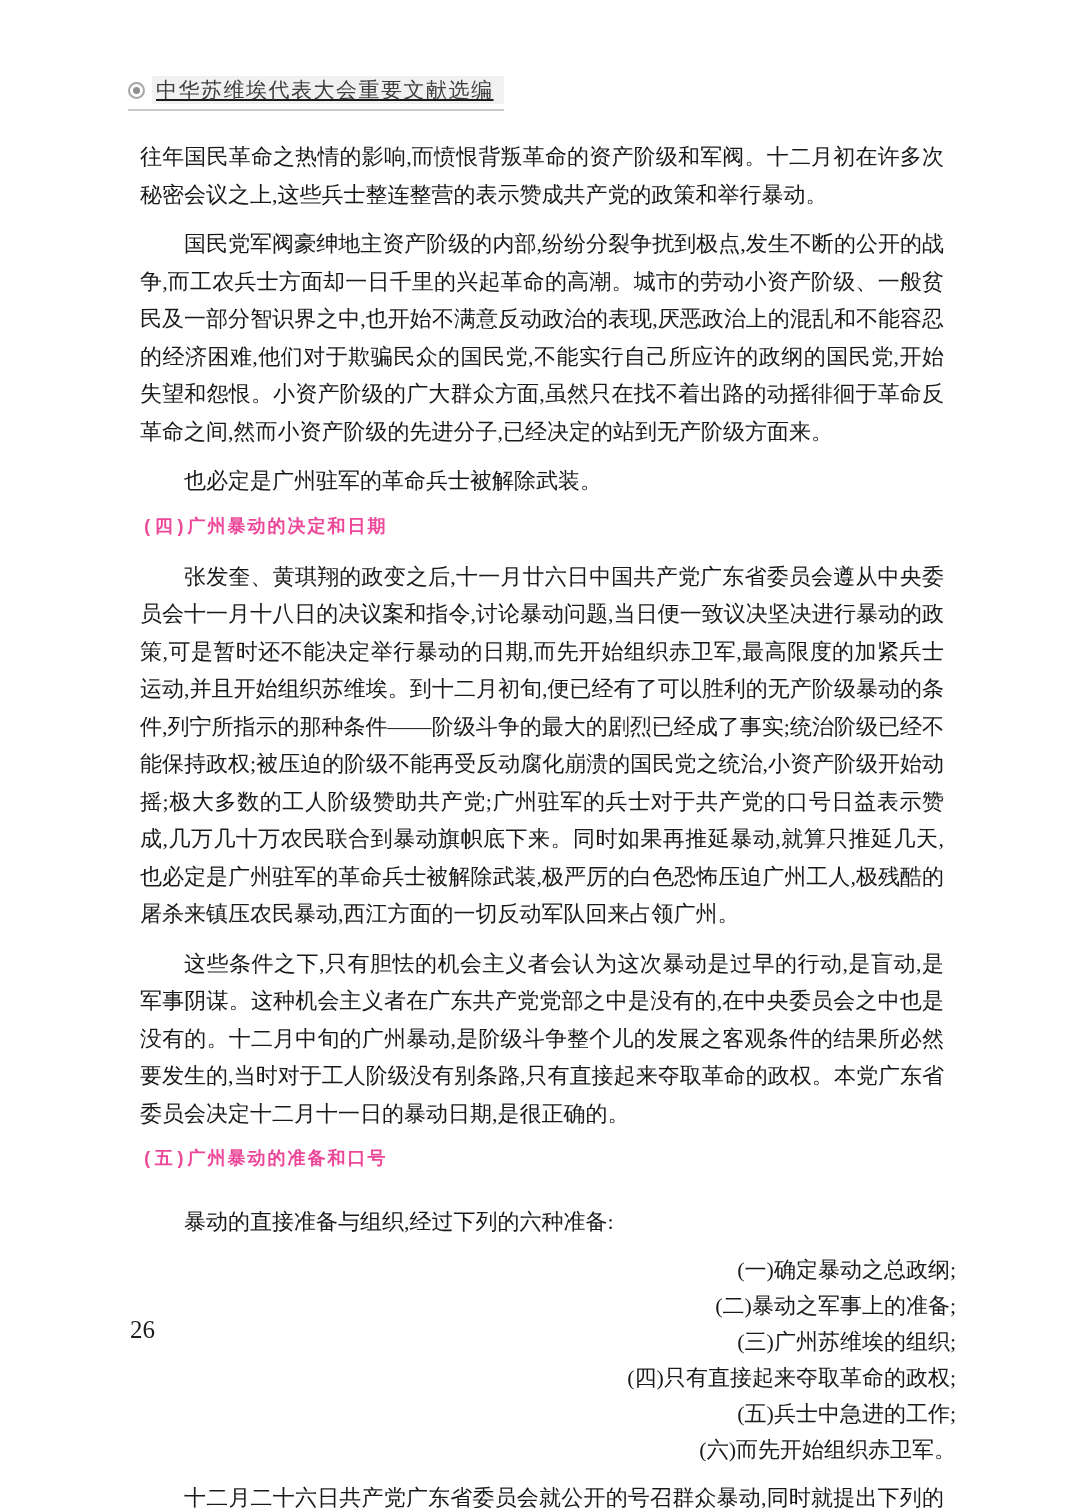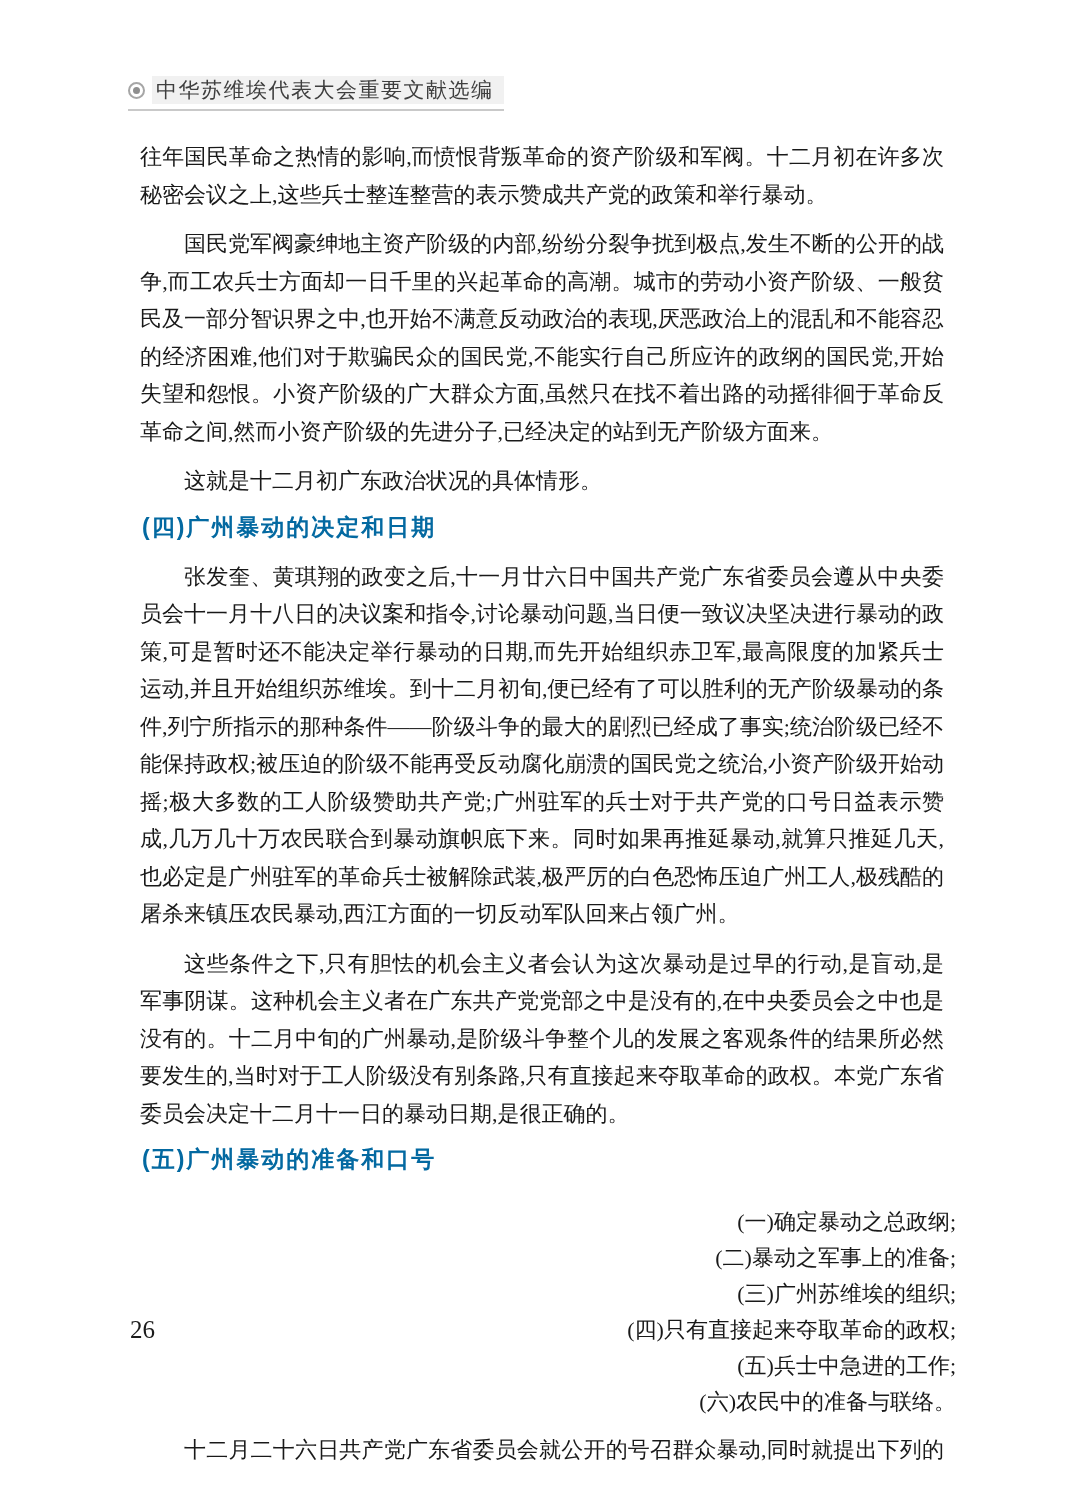--- a/index.html
+++ b/index.html
@@ -18,20 +18,21 @@
     padding:76px 127px 0 128px;
   }
   
   .running-header{
     display:flex;
     align-items:center;
     width:-moz-fit-content;
     width:fit-content;
     border-bottom:2px solid #c9c9c9;
     padding-bottom:5px;
+    text-decoration:underline;
   }
   .hdr-icon{
     width:13px;height:13px;
     border:2px solid #a6a6a6;
     border-radius:50%;
     position:relative;
     flex:0 0 auto;
     margin-right:7px;
   }
   .hdr-icon::after{
@@ -57,26 +58,26 @@
   .para{
     font-size:22px;
     line-height:37.5px;
     text-align:justify;
     margin:12px;
     word-break:break-all;
   }
   .para.indent{text-indent:2em;}
   .para.justify-last{text-align-last:justify;-moz-text-align-last:justify;}
   .section-heading{
-    font-family:Liberation Sans, sans-serif;
+    font-family:Liberation Mono, monospace;
     font-weight:bold;
-    font-size:23px;
+    font-size:18px;
     line-height:30px;
     letter-spacing:2px;
-    color:#0369a1;
+    color:#ec4899;
     padding-left:14px;
     margin:8px 0 16px 0;
   }
   .section-heading.second{margin-bottom:30px;}
   .tight{line-height:36px;}
   .prep-list{margin:0;padding:0;list-style:none;text-align:right;}
   .prep-item{
     font-size:22px;
     line-height:36px;
     padding-left:34px;
@@ -100,38 +101,39 @@
       <span class="hdr-icon"></span>
       <span class="hdr-title">中华苏维埃代表大会重要文献选编</span>
     </div>
 
     <div class="bodytext">
 
       <p class="para">往年国民革命之热情的影响,而愤恨背叛革命的资产阶级和军阀。十二月初在许多次秘密会议之上,这些兵士整连整营的表示赞成共产党的政策和举行暴动。</p>
 
       <p class="para indent">国民党军阀豪绅地主资产阶级的内部,纷纷分裂争扰到极点,发生不断的公开的战争,而工农兵士方面却一日千里的兴起革命的高潮。城市的劳动小资产阶级、一般贫民及一部分智识界之中,也开始不满意反动政治的表现,厌恶政治上的混乱和不能容忍的经济困难,他们对于欺骗民众的国民党,不能实行自己所应许的政纲的国民党,开始失望和怨恨。小资产阶级的广大群众方面,虽然只在找不着出路的动摇徘徊于革命反革命之间,然而小资产阶级的先进分子,已经决定的站到无产阶级方面来。</p>
 
-      <p class="para indent">这就是十二月初广东政治状况的具体情形。</p>
+      <p class="para indent">也必定是广州驻军的革命兵士被解除武装。</p>
 
       <h2 class="section-heading">(四)广州暴动的决定和日期</h2>
 
       <p class="para indent">张发奎、黄琪翔的政变之后,十一月廿六日中国共产党广东省委员会遵从中央委员会十一月十八日的决议案和指令,讨论暴动问题,当日便一致议决坚决进行暴动的政策,可是暂时还不能决定举行暴动的日期,而先开始组织赤卫军,最高限度的加紧兵士运动,并且开始组织苏维埃。到十二月初旬,便已经有了可以胜利的无产阶级暴动的条件,列宁所指示的那种条件——阶级斗争的最大的剧烈已经成了事实;统治阶级已经不能保持政权;被压迫的阶级不能再受反动腐化崩溃的国民党之统治,小资产阶级开始动摇;极大多数的工人阶级赞助共产党;广州驻军的兵士对于共产党的口号日益表示赞成,几万几十万农民联合到暴动旗帜底下来。同时如果再推延暴动,就算只推延几天,也必定是广州驻军的革命兵士被解除武装,极严厉的白色恐怖压迫广州工人,极残酷的屠杀来镇压农民暴动,西江方面的一切反动军队回来占领广州。</p>
 
       <p class="para indent">这些条件之下,只有胆怯的机会主义者会认为这次暴动是过早的行动,是盲动,是军事阴谋。这种机会主义者在广东共产党党部之中是没有的,在中央委员会之中也是没有的。十二月中旬的广州暴动,是阶级斗争整个儿的发展之客观条件的结果所必然要发生的,当时对于工人阶级没有别条路,只有直接起来夺取革命的政权。本党广东省委员会决定十二月十一日的暴动日期,是很正确的。</p>
 
       <h2 class="section-heading second">(五)广州暴动的准备和口号</h2>
 
+      <p class="para indent tight">暴动的直接准备与组织,经过下列的六种准备:</p>
 
       <div class="prep-list">
         <div class="prep-item">(一)确定暴动之总政纲;</div>
         <div class="prep-item">(二)暴动之军事上的准备;</div>
         <div class="prep-item">(三)广州苏维埃的组织;</div>
         <div class="prep-item">(四)只有直接起来夺取革命的政权;</div>
         <div class="prep-item">(五)兵士中急进的工作;</div>
-        <div class="prep-item">(六)农民中的准备与联络。</div>
+        <div class="prep-item">(六)而先开始组织赤卫军。</div>
       </div>
 
       <p class="para indent tight justify-last">十二月二十六日共产党广东省委员会就公开的号召群众暴动,同时就提出下列的</p>
 
     </div>
   </div>
 
   <div class="page-number">26</div>
 </div>
 

